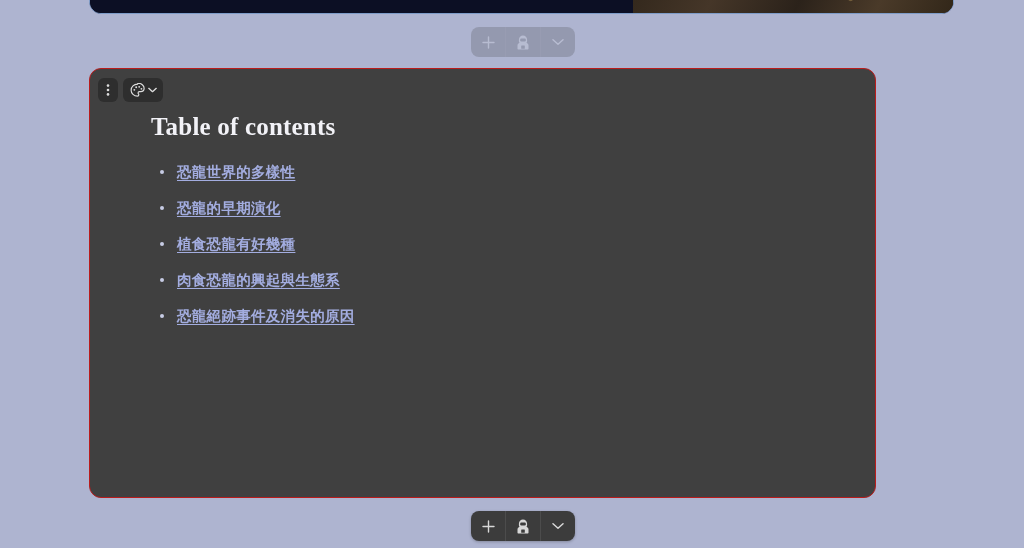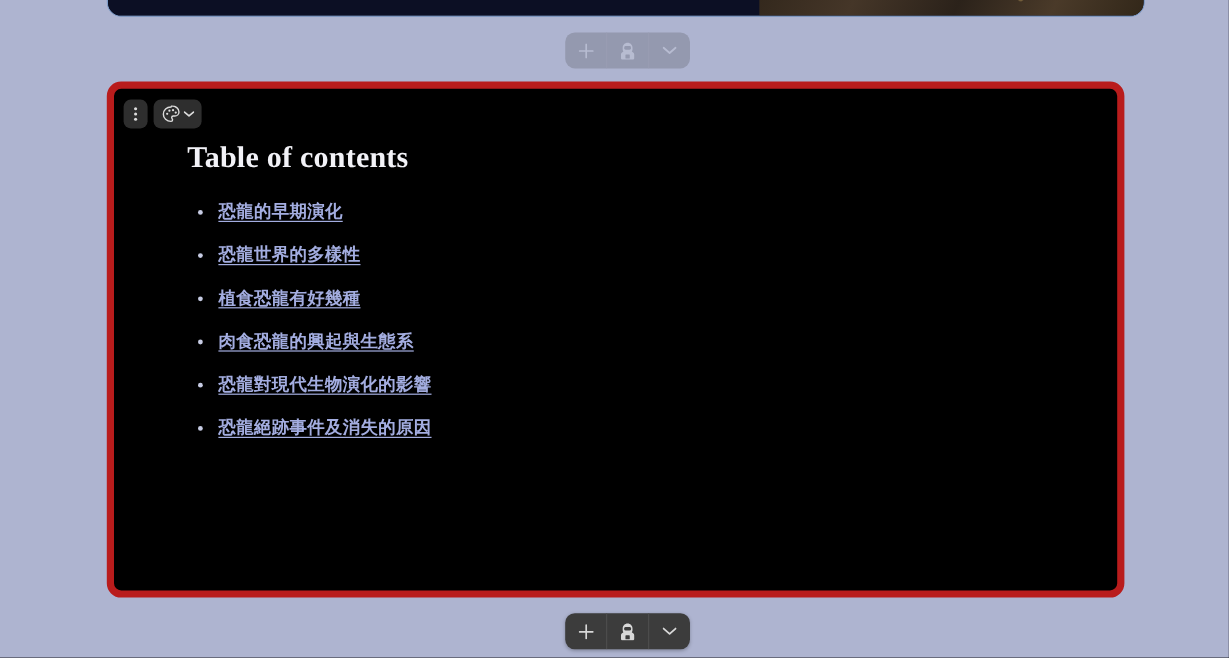--- a/index.html
+++ b/index.html
@@ -80,25 +80,25 @@
     cursor: pointer;
   }
   .tb-btn:last-child { border-right: none; }
   .tb-btn svg { display: block; }
 
   
   .card {
     position: absolute;
     left: 89px;
     top: 68px;
-    width: 848px;
+    width: 787px;
     height: 430px;
     border-radius: 12px;
-    background: #000000;
-    border: 6px solid #b91c1c;
+    background: #404040;
+    border: 1px solid #b91c1c;
     overflow: hidden;
   }
 
   .card-tools {
     position: absolute;
     left: 8px;
     top: 9px;
     display: flex;
     gap: 5px;
     z-index: 3;
@@ -208,25 +208,24 @@
       </svg>
       <svg width="9" height="6" viewBox="0 0 12 8">
         <path d="M1 1.8L6 6.2 11 1.8" fill="none" stroke="currentColor" stroke-width="1.8" stroke-linecap="round" stroke-linejoin="round"></path>
       </svg>
     </div>
   </div>
 
   <div class="card-body">
     <div class="toc-title">Table of contents</div>
     <ul class="toc-list">
+      <li class="toc-item"><a class="toc-link">恐龍世界的多樣性</a></li>
       <li class="toc-item"><a class="toc-link">恐龍的早期演化</a></li>
-      <li class="toc-item"><a class="toc-link">恐龍世界的多樣性</a></li>
       <li class="toc-item"><a class="toc-link">植食恐龍有好幾種</a></li>
       <li class="toc-item"><a class="toc-link">肉食恐龍的興起與生態系</a></li>
-      <li class="toc-item"><a class="toc-link">恐龍對現代生物演化的影響</a></li>
       <li class="toc-item"><a class="toc-link">恐龍絕跡事件及消失的原因</a></li>
     </ul>
   </div>
 </div>
 
 <div class="toolbar toolbar-bottom">
   <div class="tb-btn">
     <svg width="13" height="13" viewBox="0 0 13 13">
       <path d="M6.5 1v11M1 6.5h11" stroke="currentColor" stroke-width="1.4" stroke-linecap="round"></path>
     </svg>

